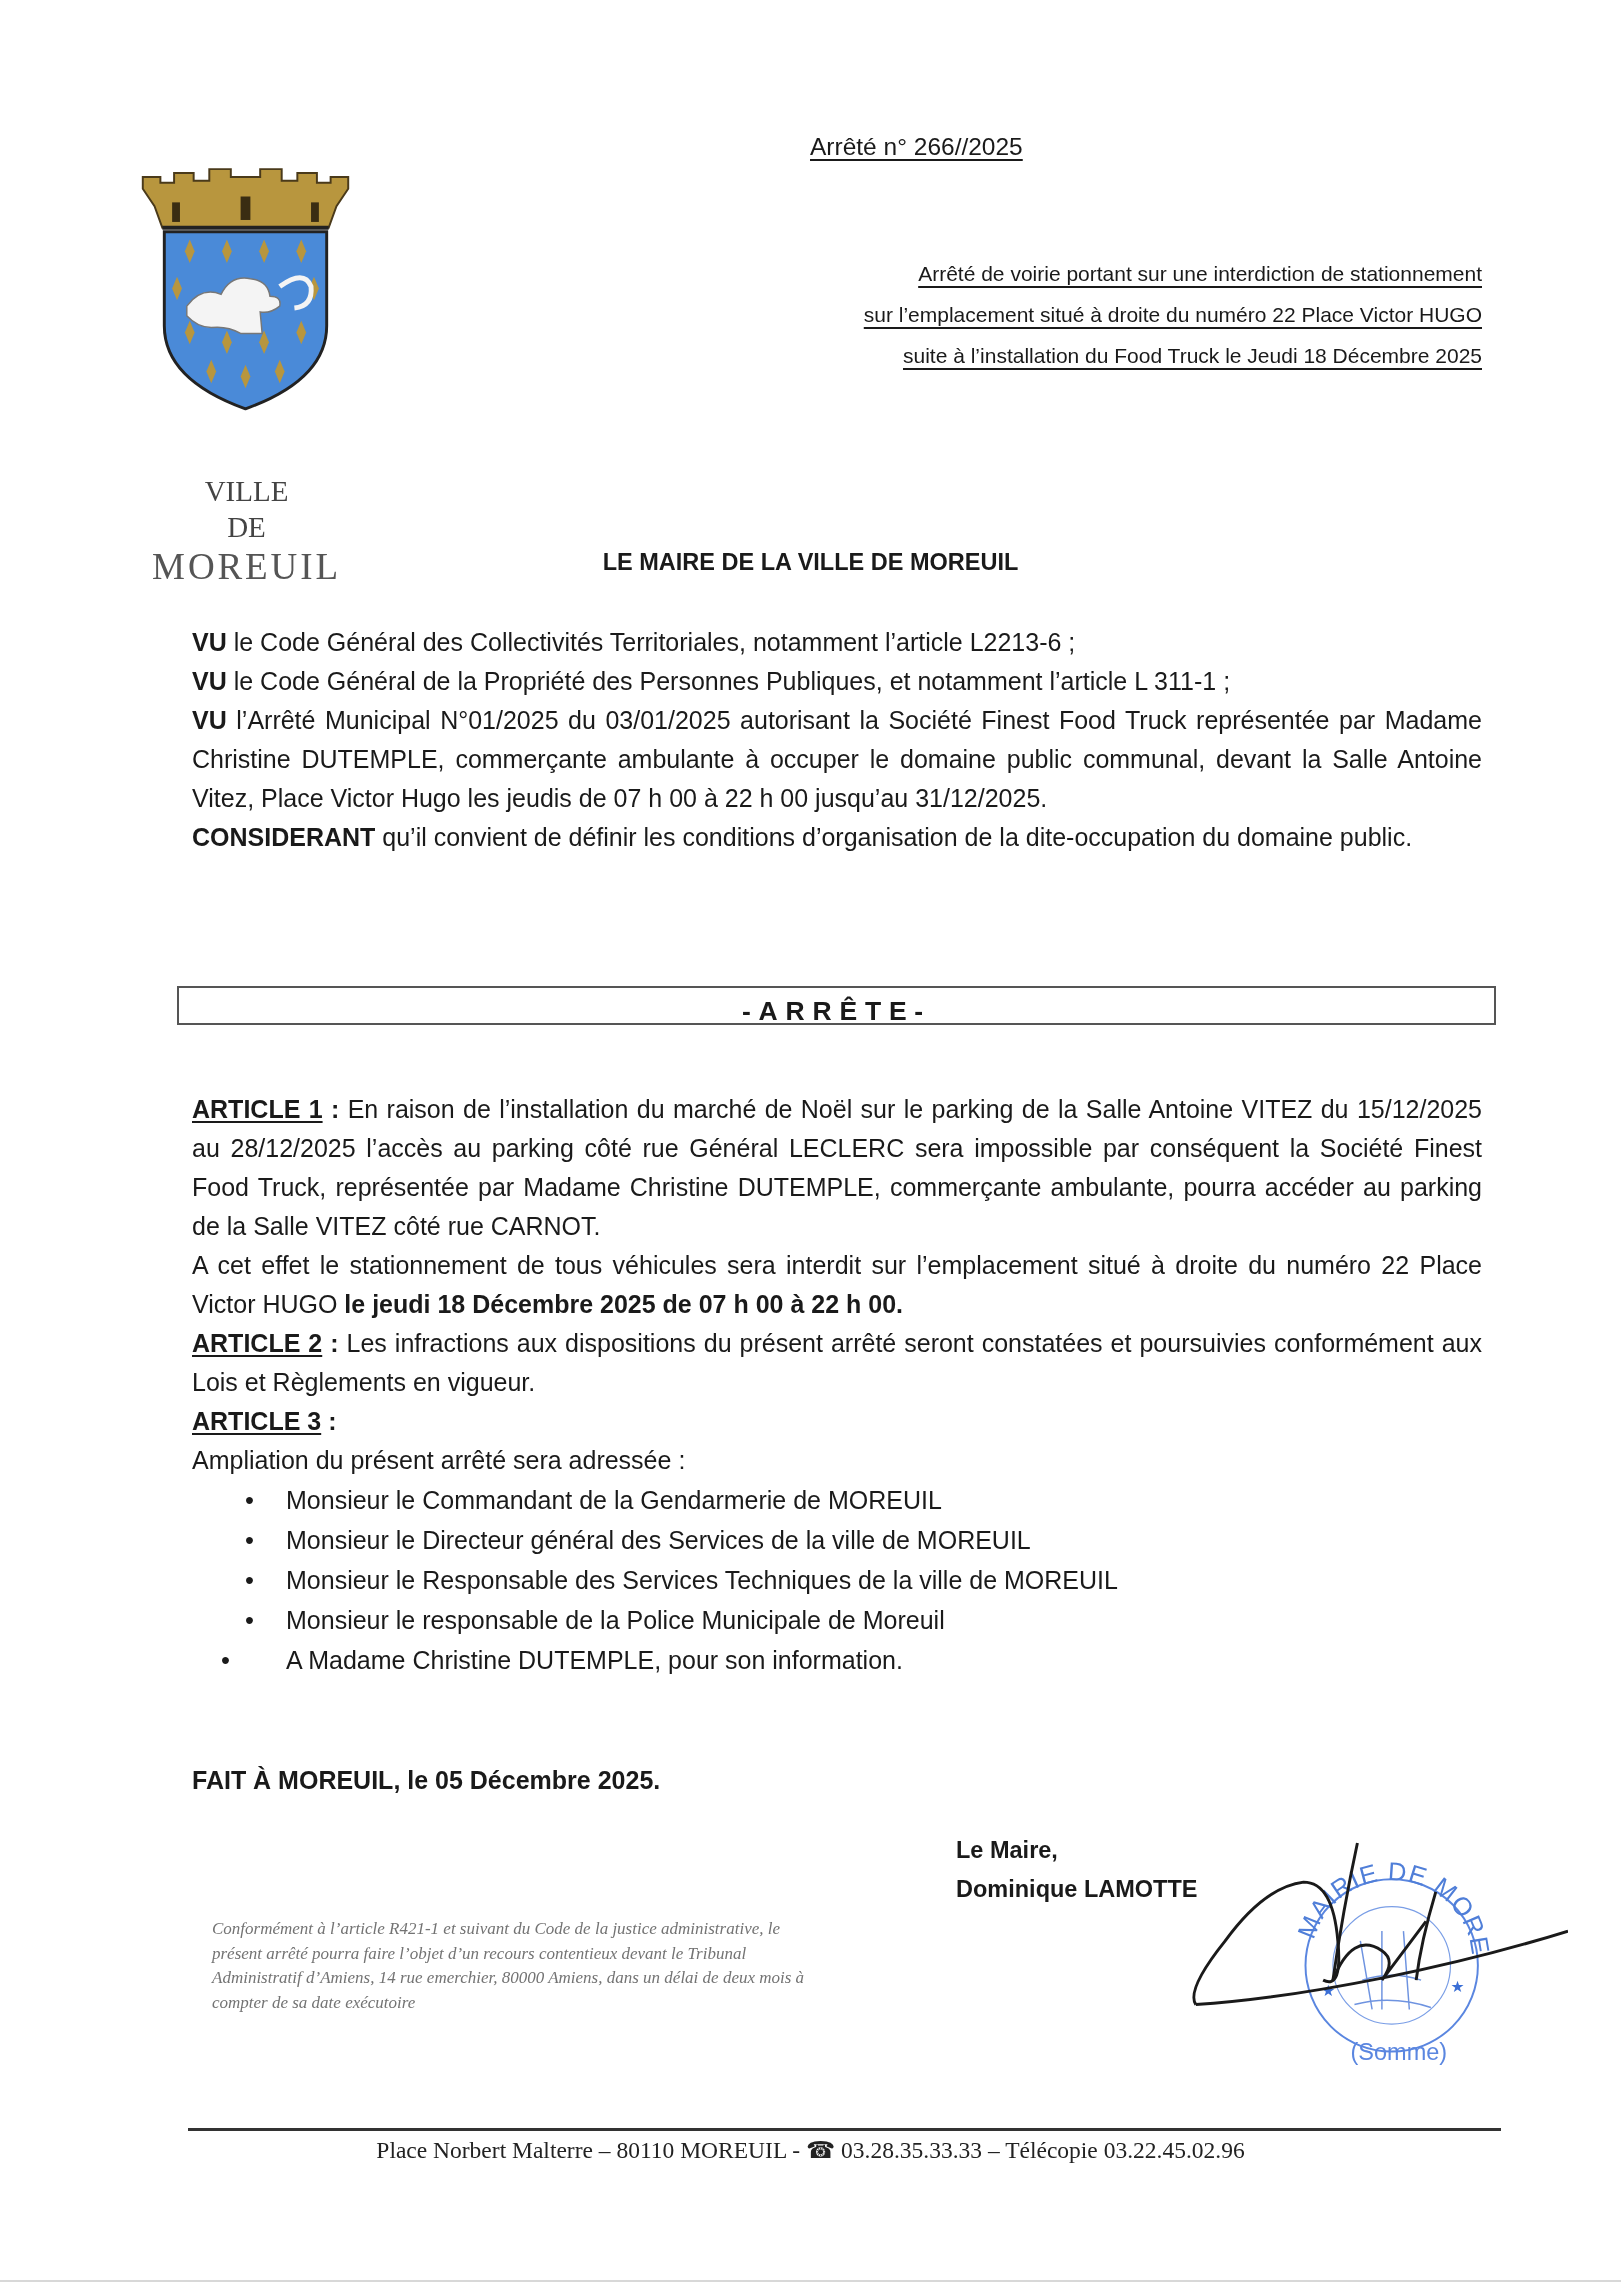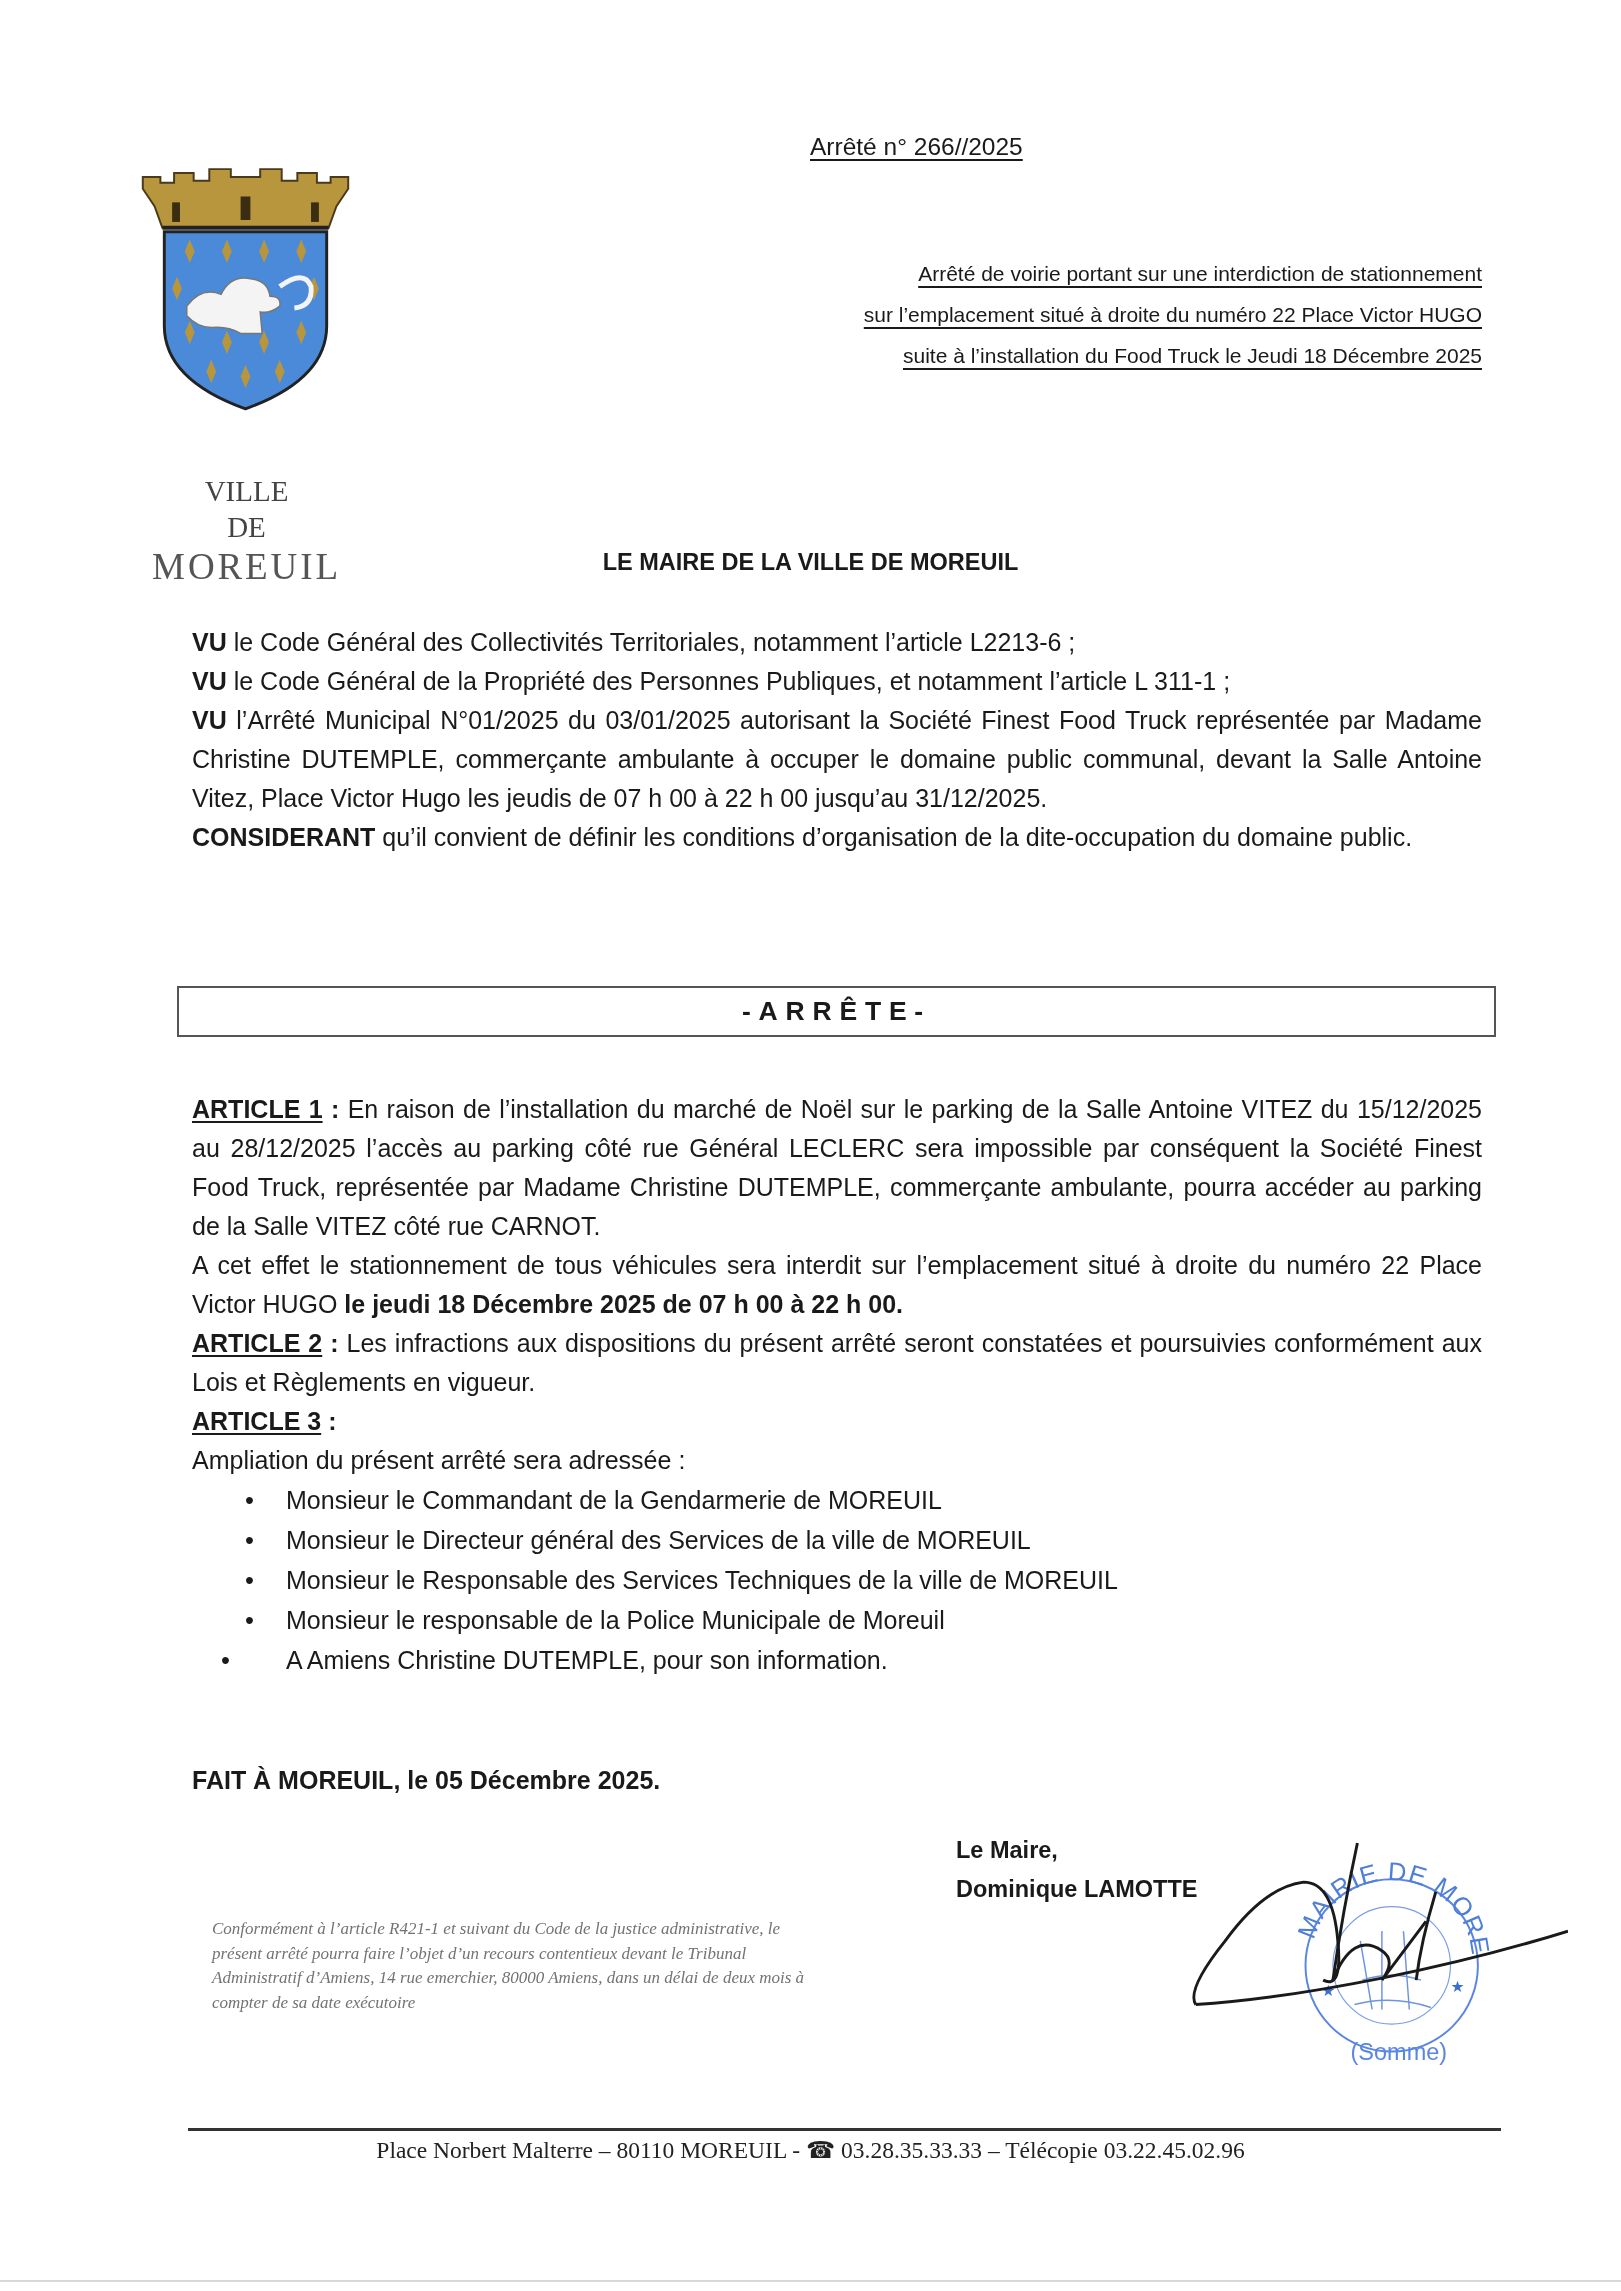--- a/index.html
+++ b/index.html
@@ -17,21 +17,21 @@
   .main-title { right: 139px; top: 253px; width: 1176px; text-align: right; font-weight: normal; font-size: 21px; line-height: 41px; }
   .main-title span { display: inline; text-decoration: underline; text-decoration-thickness: 2px; text-underline-offset: 4.9px; }
 
   .maire-head { left: 0; width: 1621px; top: 549px; text-align: center; font-weight: bold; font-size: 23.5px; }
 
   .body-block { left: 192px; width: 1290px; font-size: 25px; line-height: 39px; }
   .vu-block { top: 623px; }
   .p-just { text-align: justify; text-align-last: left; }
   b { font-weight: bold; }
 
-  .arrete-box { left: 177px; top: 986px; width: 1319px; height: 51px; border: 2px solid #555; box-sizing: border-box; text-align: center; }
+  .arrete-box { left: 177px; top: 986px; width: 1319px; height: 39px; border: 2px solid #555; box-sizing: border-box; text-align: center; }
   .arrete-box span { font-weight: bold; font-size: 26.5px; letter-spacing: 7.8px; line-height: 47px; }
 
   .art-block { top: 1090px; }
   .art-label { font-weight: bold; text-decoration: underline; text-decoration-thickness: 2px; text-underline-offset: 2.9px; }
 
   .list { margin: 0; padding: 0; list-style: none; }
   .list li { position: relative; padding-left: 94px; line-height: 40px; }
   .list li::before { content: "•"; position: absolute; left: 53px; top: 0; font-size: 25.5px; }
   .list li.outdent::before { left: 29px; }
 
@@ -119,21 +119,21 @@
   </div>
   <div>
     <span class="art-label">ARTICLE 3</span><b> :</b>
   </div>
   <div>Ampliation du présent arrêté sera adressée :</div>
   <ul class="list">
     <li>Monsieur le Commandant de la Gendarmerie de MOREUIL</li>
     <li>Monsieur le Directeur général des Services de la ville de MOREUIL</li>
     <li>Monsieur le Responsable des Services Techniques de la ville de MOREUIL</li>
     <li>Monsieur le responsable de la Police Municipale de Moreuil</li>
-    <li class="outdent">A Amiens Christine DUTEMPLE, pour son information.</li>
+    <li class="outdent">A Madame Christine DUTEMPLE, pour son information.</li>
   </ul>
 </div>
 
 <div class="abs fait">FAIT À MOREUIL, le  05 Décembre 2025.</div>
 
 <div class="abs sig-title">
   <div>Le Maire,</div>
   <div>Dominique LAMOTTE</div>
 </div>
 

